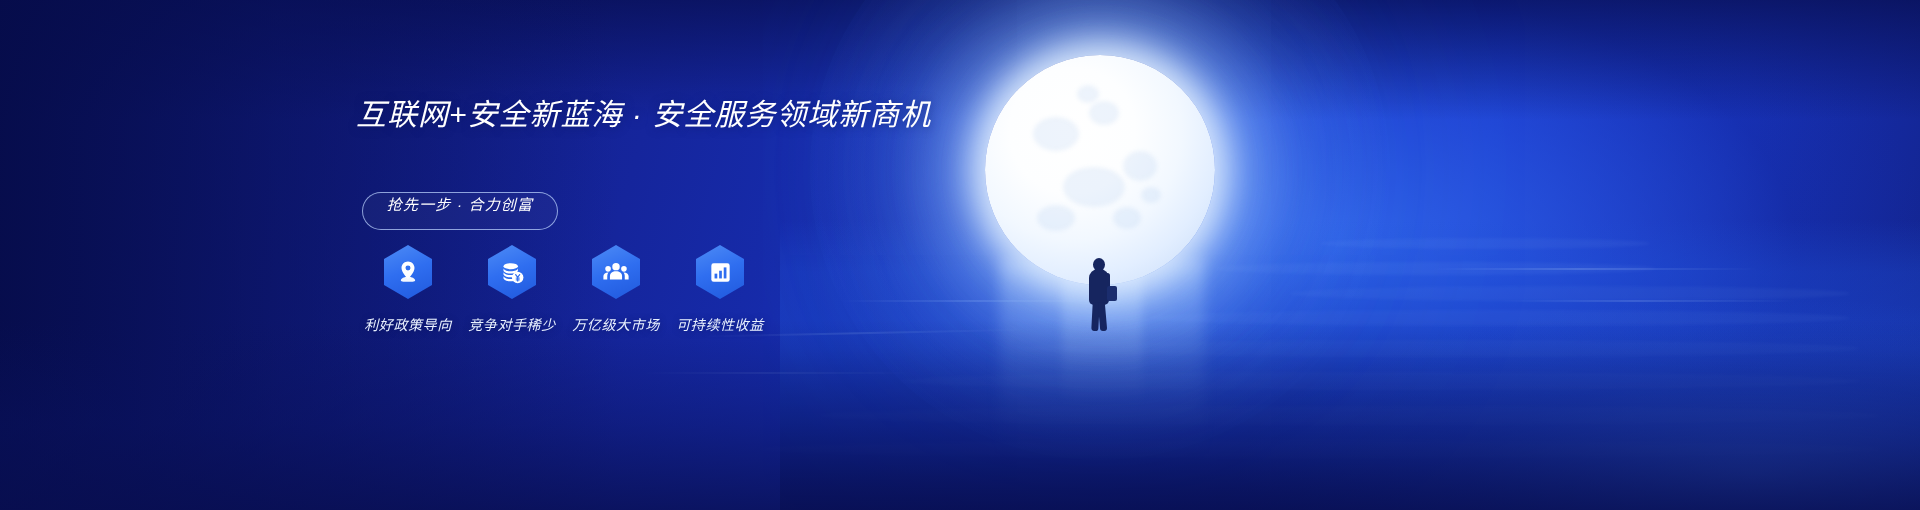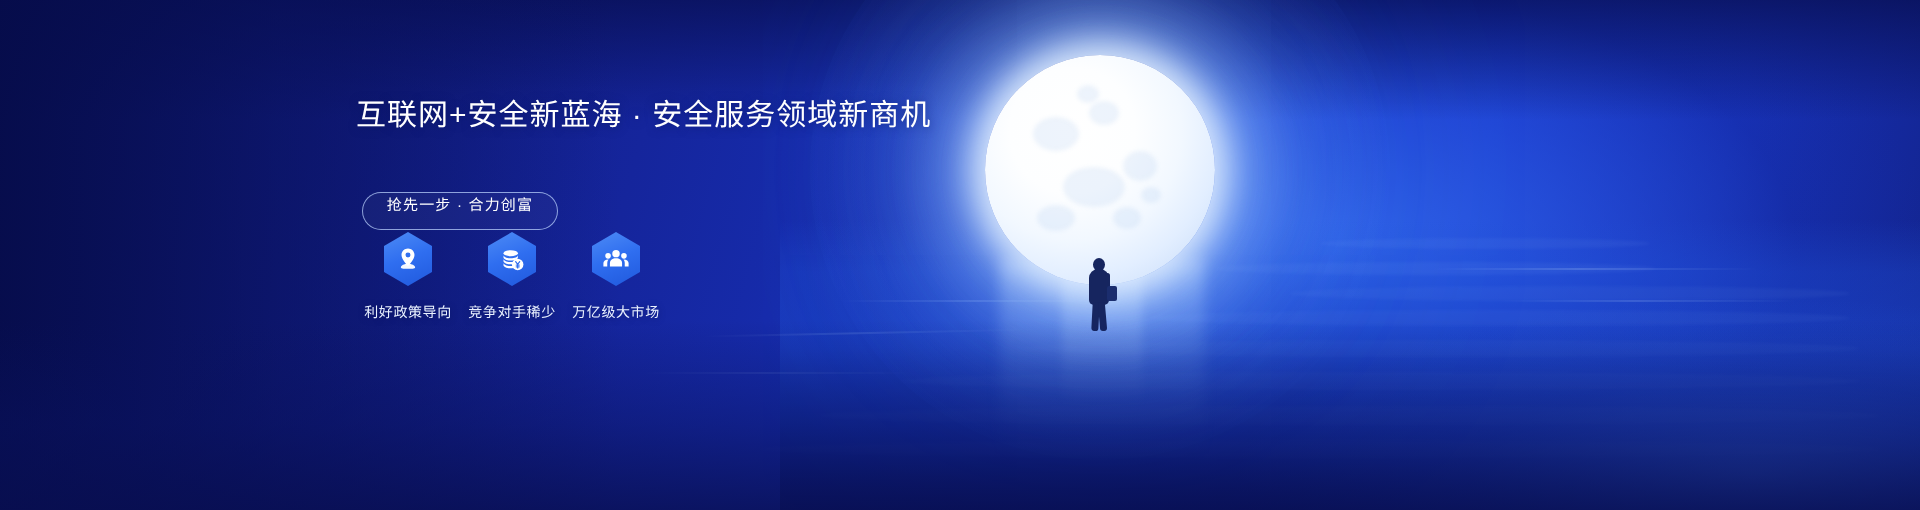--- a/index.html
+++ b/index.html
@@ -106,21 +106,21 @@
   
   .person { position:absolute; left:1078px; top:258px; width:42px; height:72px; }
   .p-head { position:absolute; left:15px; top:0;  width:12px; height:13px; border-radius:50% 50% 48% 48%; background:#16255f; }
   .p-body { position:absolute; left:11px; top:11px; width:20px; height:36px; border-radius:9px 9px 5px 5px; background:#16255f; }
   .p-legL { position:absolute; left:14px; top:44px; width:7px;  height:29px; border-radius:3px; background:#16255f; transform:rotate(3deg); }
   .p-legR { position:absolute; left:21px; top:44px; width:7px;  height:29px; border-radius:3px; background:#16255f; transform:rotate(-5deg); }
   .p-bag  { position:absolute; left:29px; top:28px; width:10px; height:15px; border-radius:2px; background:#1b2d6e; }
   .p-arm  { position:absolute; left:27px; top:15px; width:5px;  height:20px; border-radius:3px; background:#16255f; }
 
   
-  .content { position:absolute; left:356px; top:0; width:620px; height:510px; }
+  .content { position:absolute; left:356px; top:0; width:620px; height:510px;font-style:italic; }
 
   .headline {
     position:absolute; left:0; top:98px; white-space:nowrap;
     font-size:30px; line-height:34px; color:#ffffff; letter-spacing:1px;
     font-weight:400; text-shadow:0 1px 10px rgba(10,22,90,0.55);
   }
 
   .subheadline {
     position:absolute; left:2px; top:144px; white-space:nowrap;
     font-size:28px; line-height:34px; color:#f6b423; font-weight:bold;
@@ -130,21 +130,21 @@
   .arrows { color:#f6b423; font-weight:bold; font-size:22px; letter-spacing:3px; margin-left:4px; }
 
   .pill {
     position:absolute; left:6px; top:192px;
     width:196px; height:38px; border:1px solid rgba(190,214,255,0.72);
     border-radius:19px; display:flex; align-items:flex-start; justify-content:center;
     color:#ffffff; font-size:15px; letter-spacing:1.2px;
     background:rgba(255,255,255,0.035);
   }
 
-  .features { position:absolute; left:0; top:232px; width:520px; display:flex;align-items:flex-end; }
+  .features { position:absolute; left:0; top:245px; width:520px; display:flex;align-items:flex-end; }
   .feature { width:104px; display:flex; flex-direction:column; align-items:center; }
 
   .hex {
     width:48px; height:54px; position:relative;
     background:linear-gradient(160deg, #4d8bf5 0%, #2f6ef0 48%, #2059dd 100%);
     clip-path:polygon(50% 0%, 100% 26%, 100% 74%, 50% 100%, 0% 74%, 0% 26%);
     display:flex; align-items:center; justify-content:center;
     box-shadow:0 2px 12px rgba(20,55,170,0.45);
   }
   .hex svg { display:block; }
@@ -255,16 +255,27 @@
             <path d="M12 11.4c-2.9 0-5.2 1.8-5.2 4v3h10.4v-3c0-2.2-2.3-4-5.2-4z"></path>
             <circle cx="5.2" cy="9.3" r="2.4"></circle>
             <path d="M5.2 12.4c-2.2 0-4 1.4-4 3.1v2.9h3.3v-3c0-1.1.4-2.1 1.1-2.9-.1 0-.3-.1-.4-.1z"></path>
             <circle cx="18.8" cy="9.3" r="2.4"></circle>
             <path d="M18.8 12.4c-.1 0-.3.1-.4.1.7.8 1.1 1.8 1.1 2.9v3h3.3v-2.9c0-1.7-1.8-3.1-4-3.1z"></path>
           </svg>
         </div>
         <div class="feature-label">万亿级大市场</div>
       </div>
 
+      <div class="feature">
+        <div class="hex">
+          <svg width="25" height="25" viewBox="0 0 24 24" fill="#fff">
+            <rect x="3.2" y="3.2" width="17.6" height="17.6" rx="2.2"></rect>
+            <rect x="6.3" y="13.1" width="2.6" height="4.6" fill="#2f6ef0"></rect>
+            <rect x="10.7" y="10.3" width="2.6" height="7.4" fill="#2f6ef0"></rect>
+            <rect x="15.1" y="7.1" width="2.6" height="10.6" fill="#2f6ef0"></rect>
+          </svg>
+        </div>
+        <div class="feature-label">可持续性收益</div>
+      </div>
 
     </div>
   </div>
 </div>
 
 </body></html>

